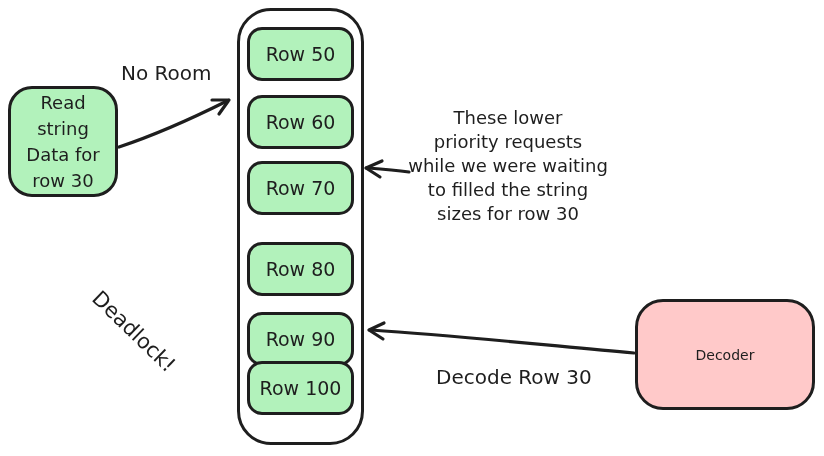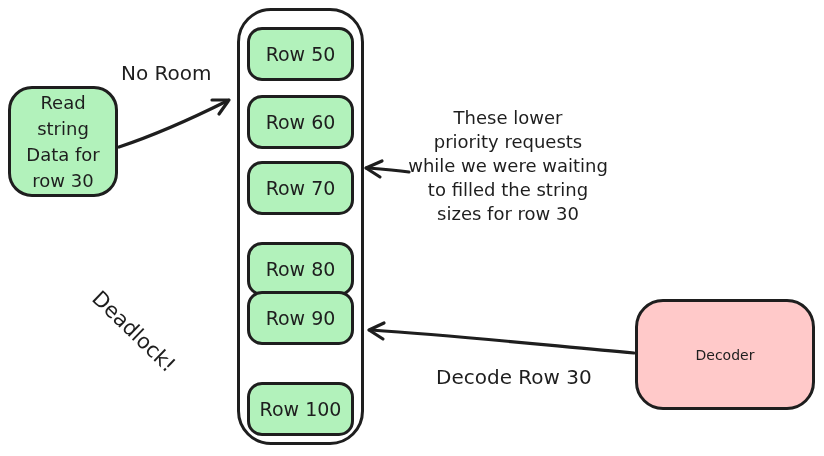--- a/index.html
+++ b/index.html
@@ -67,22 +67,22 @@
     border-radius: 15px;
     display: flex;
     justify-content: center;
     align-items: center;
     font-size: 19px;
   }
   .queue-row:nth-child(1) { top: 16px; }
   .queue-row:nth-child(2) { top: 84px; }
   .queue-row:nth-child(3) { top: 150px; }
   .queue-row:nth-child(4) { top: 219px; margin-top: 12px; }
-  .queue-row:nth-child(5) { top: 280px; }
-  .queue-row:nth-child(6) { top: 371px; }
+  .queue-row:nth-child(5) { top: 301px; }
+  .queue-row:nth-child(6) { top: 350px; }
   .decoder-box {
     left: 635px; top: 299px;
     width: 180px; height: 111px;
     background: var(--pink);
     border-radius: 28px;
     display: flex;
     justify-content: center;
     align-items: center;
     font-size: 14px;
   }

